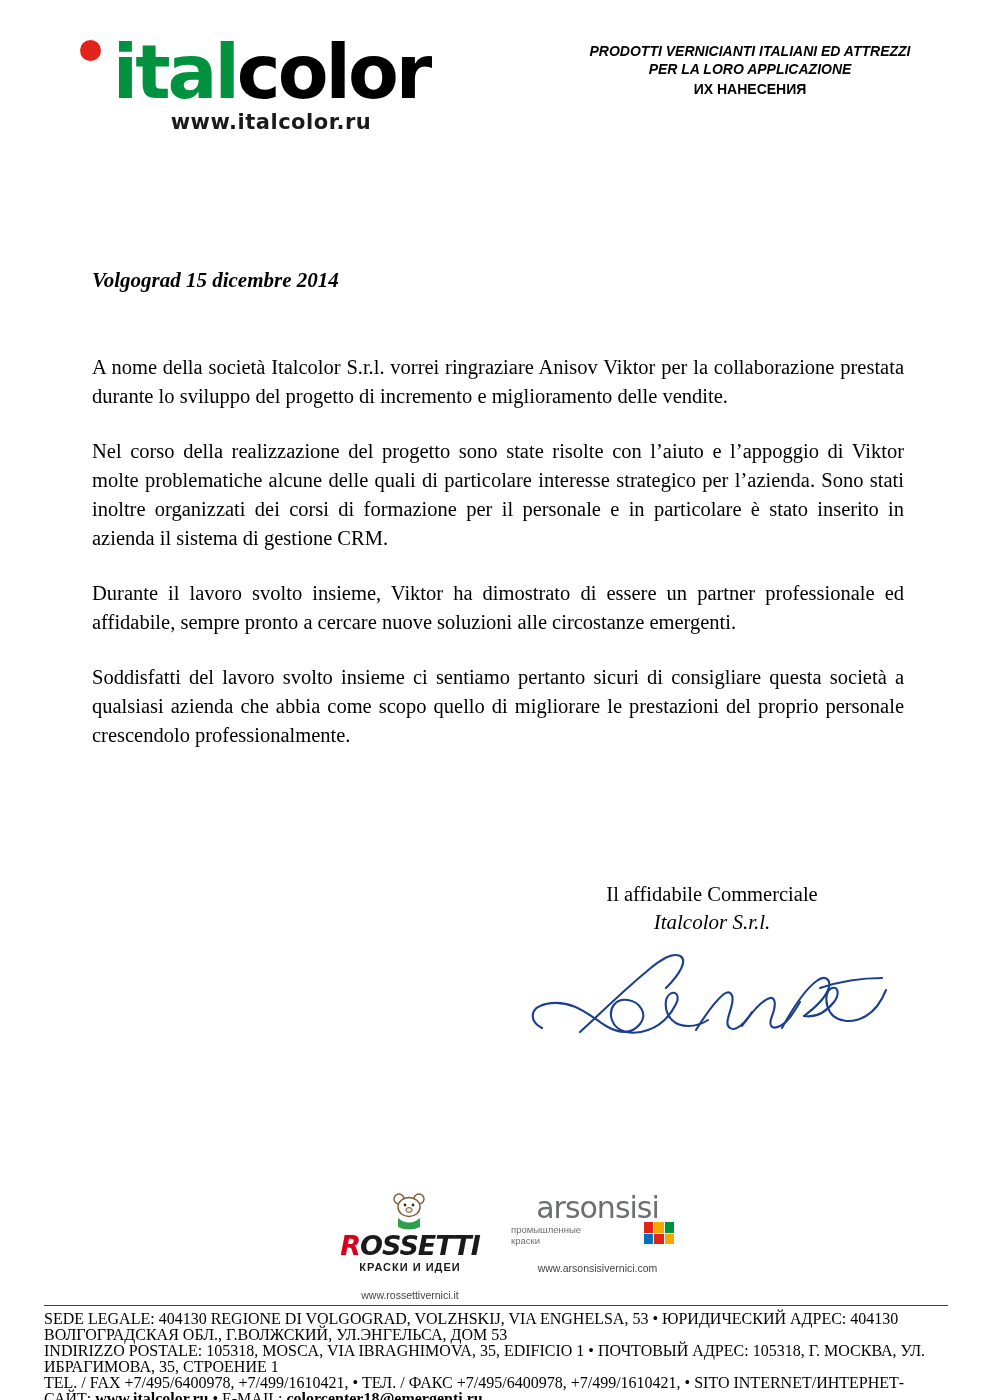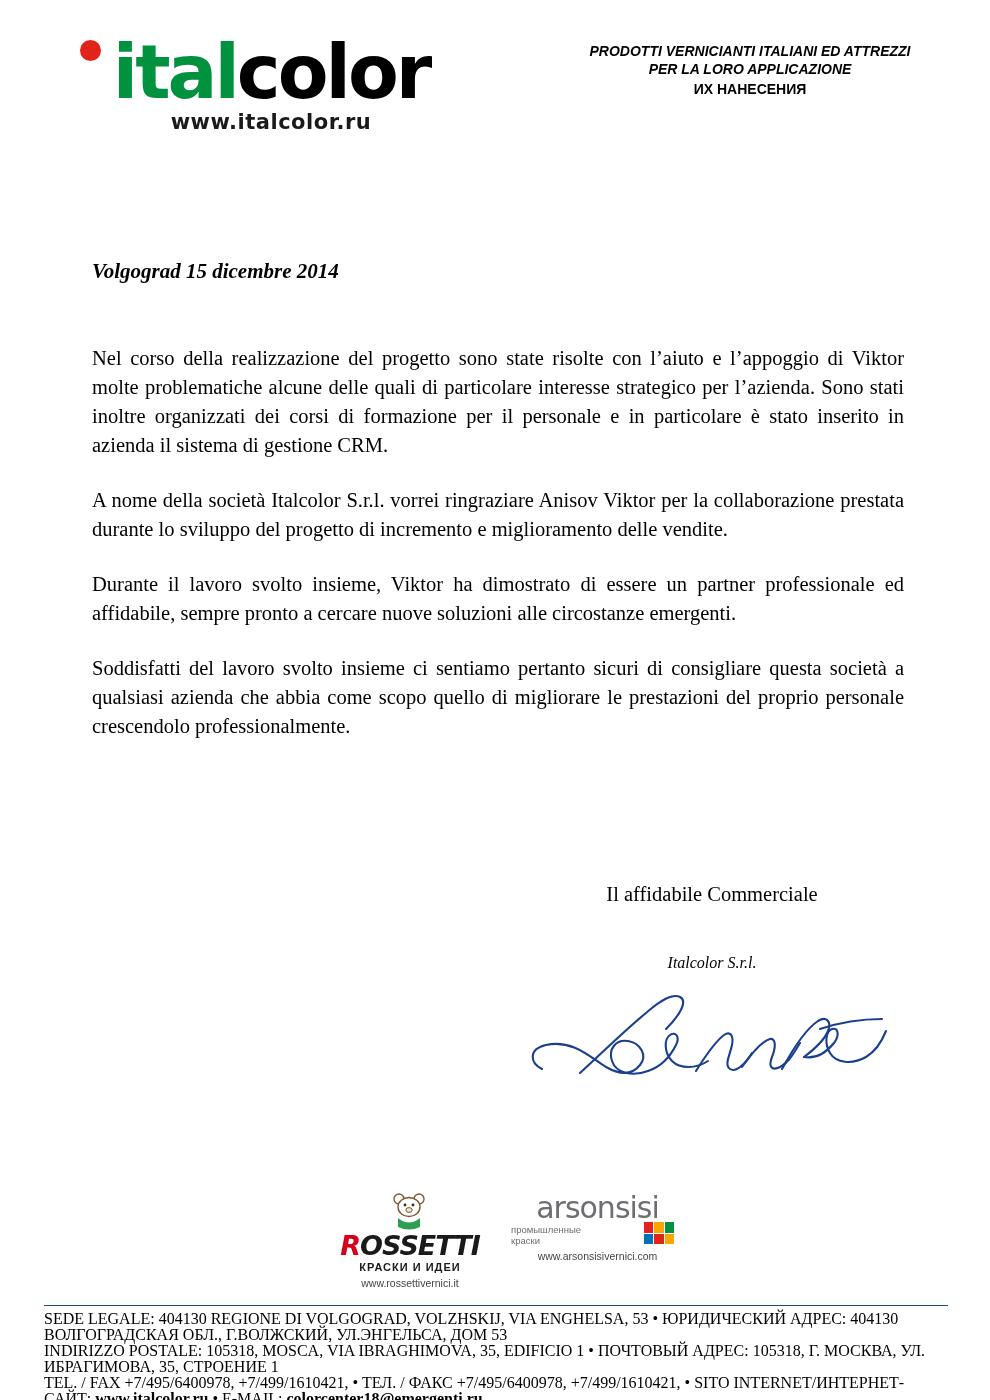--- a/index.html
+++ b/index.html
@@ -93,21 +93,21 @@
     font-size: 14px;
     line-height: 17px;
     color: #000;
     margin-top: 3px;
   }
 
   
   .letter {
     position: absolute;
     left: 92px;
-    top: 259px;
+    top: 268px;
     width: 812px;
   }
 
   .letter-date {
     font-family: "Liberation Serif", serif;
     font-style: italic;
     font-weight: bold;
     font-size: 21px;
     margin-bottom: 60px;
   }
@@ -125,24 +125,23 @@
     left: 520px;
     top: 880px;
     width: 384px;
     text-align: center;
   }
   .sig-role {
     font-size: 20.5px;
     line-height: 28px;
   }
   .sig-company {
-    font-size: 16px;
+    font-size: 21px;
     font-style: italic;
     line-height: 28px;
-    margin-top: 41px;
   }
   .sig-name {
     font-size: 20.5px;
     font-style: italic;
     font-weight: bold;
     line-height: 28px;
   }
   .sig-image {
     margin-top: 6px;
     height: 110px;
@@ -158,21 +157,21 @@
   }
 
   .partner {
     position: absolute;
     text-align: center;
   }
   .partner-caption {
     font-family: "Liberation Sans", sans-serif;
     font-size: 10.5px;
     color: #444;
-    margin-top: 4px;
+    margin-top: 16px;
   }
 
   .rossetti {
     left: 0;
     top: 0;
     width: 160px;
   }
   .rossetti-name {
     font-family: "DejaVu Sans", sans-serif;
     font-weight: bold;
@@ -267,22 +266,22 @@
 
     <div class="header-tagline">
       <div class="tagline-it">PRODOTTI VERNICIANTI ITALIANI ED ATTREZZI</div>
       <div class="tagline-it">PER LA LORO APPLICAZIONE</div>
       <div class="tagline-ru">ИХ НАНЕСЕНИЯ</div>
     </div>
   </div>
 
   <div class="letter">
     <div class="letter-date">Volgograd 15 dicembre 2014</div>
+    <p>A nome della società Italcolor S.r.l. vorrei ringraziare Anisov Viktor per la collaborazione prestata durante lo sviluppo del progetto di incremento e miglioramento delle vendite.</p>
     <p>Nel corso della realizzazione del progetto sono state risolte con l’aiuto e l’appoggio di Viktor molte problematiche alcune delle quali di particolare interesse strategico per l’azienda. Sono stati inoltre organizzati dei corsi di formazione per il personale e in particolare è stato inserito in azienda il sistema di gestione CRM.</p>
-    <p>A nome della società Italcolor S.r.l. vorrei ringraziare Anisov Viktor per la collaborazione prestata durante lo sviluppo del progetto di incremento e miglioramento delle vendite.</p>
     <p>Durante il lavoro svolto insieme, Viktor ha dimostrato di essere un partner professionale ed affidabile, sempre pronto a cercare nuove soluzioni alle circostanze emergenti.</p>
     <p>Soddisfatti del lavoro svolto insieme ci sentiamo pertanto sicuri di consigliare questa società a qualsiasi azienda che abbia come scopo quello di migliorare le prestazioni del proprio personale crescendolo professionalmente.</p>
   </div>
 
   <div class="signature-block">
     <div class="sig-role">Il affidabile Commerciale</div>
     <div class="sig-company">Italcolor S.r.l.</div>
 
     <div class="sig-image">
       <svg width="384" height="110" viewBox="0 0 384 110" xmlns="http://www.w3.org/2000/svg">

